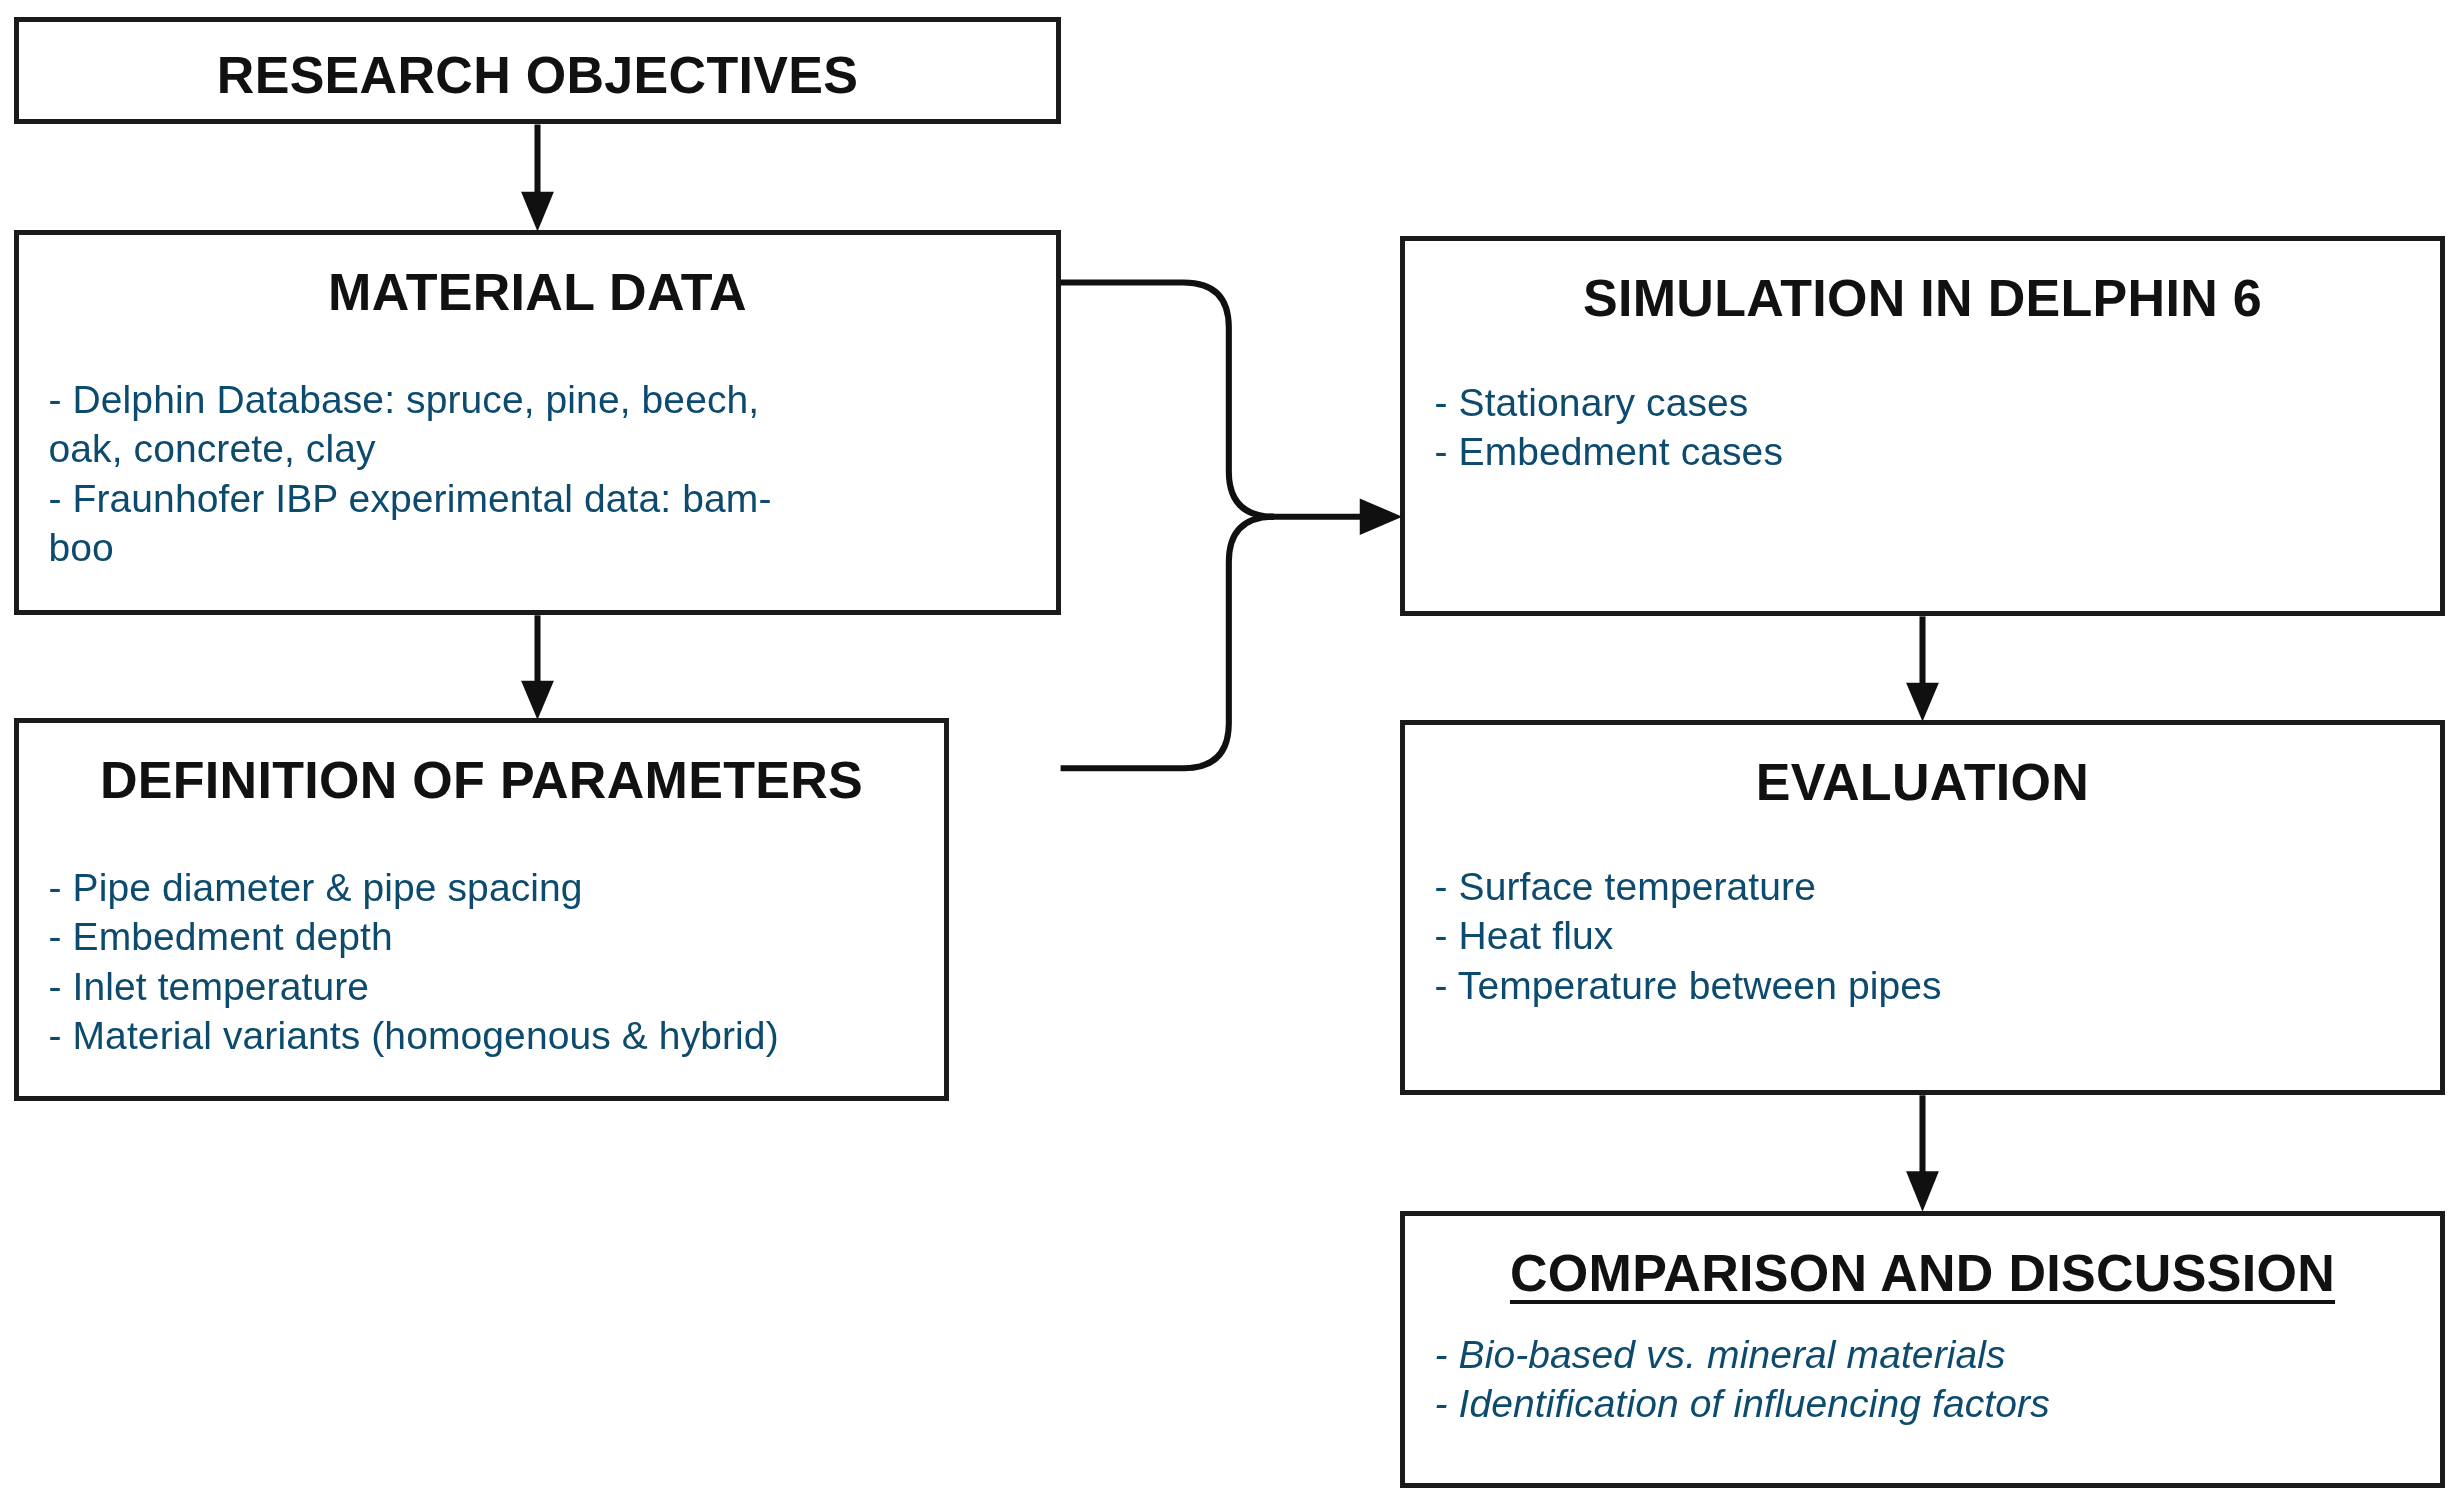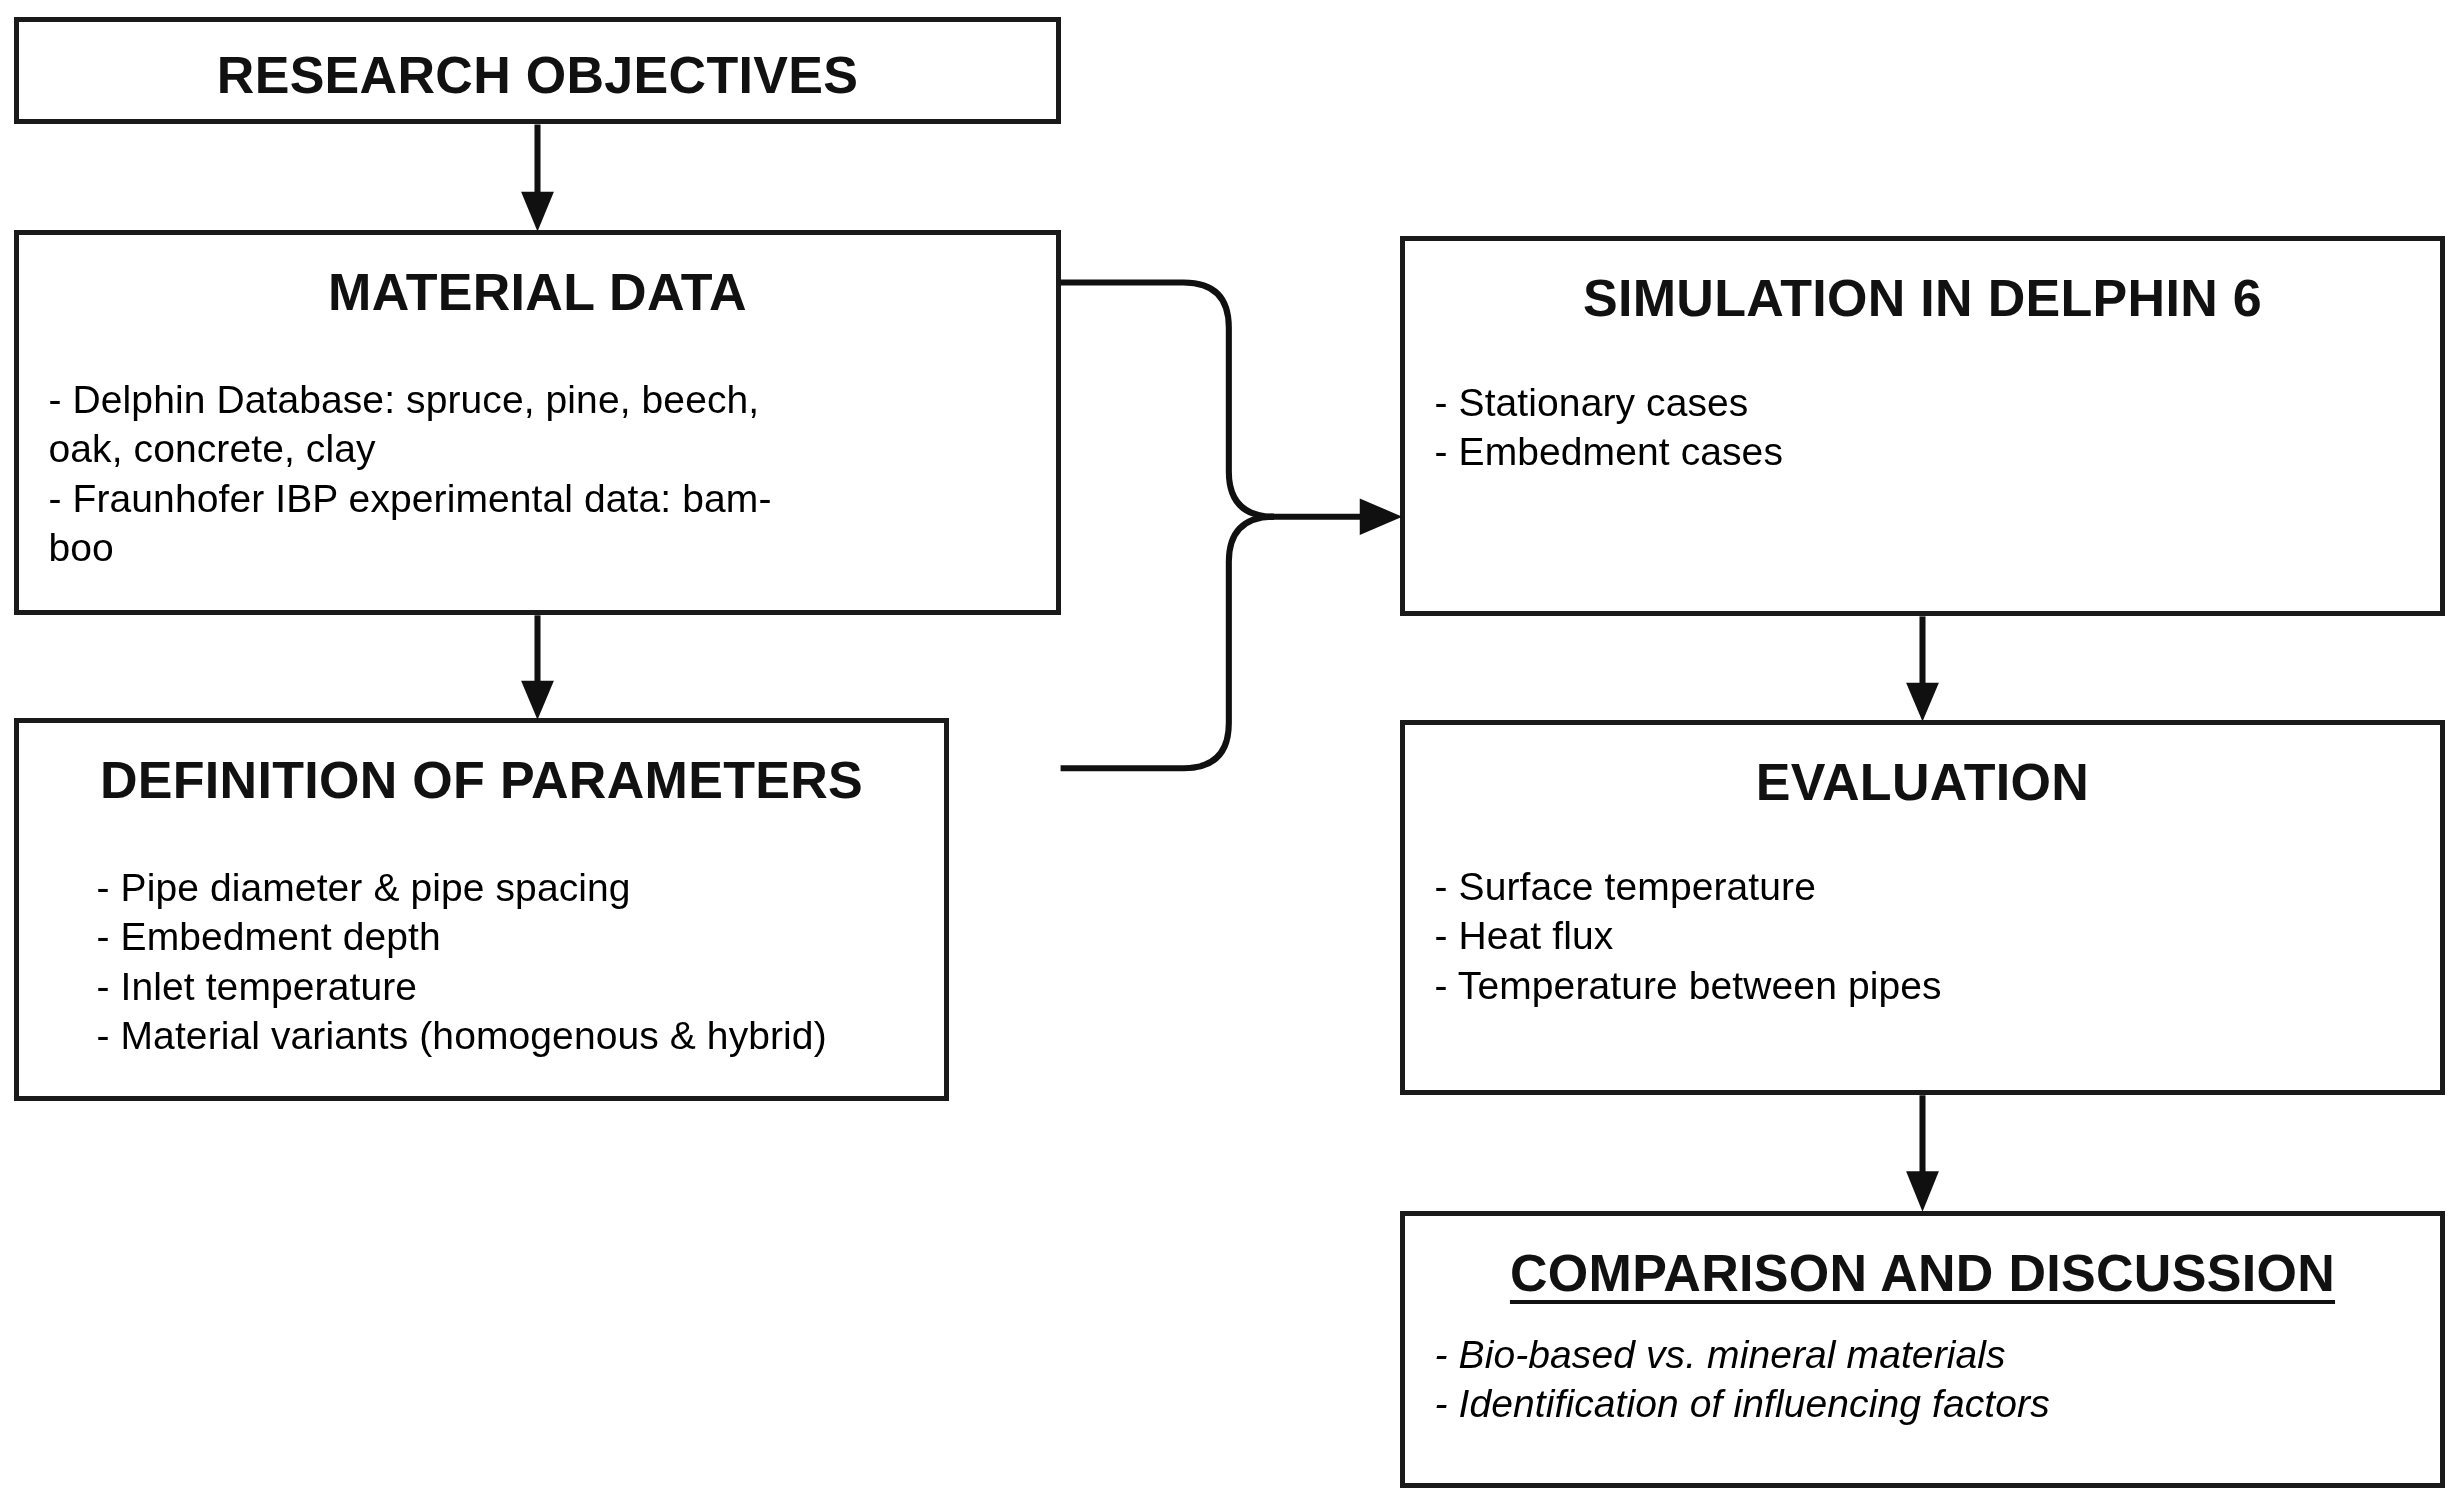--- a/index.html
+++ b/index.html
@@ -30,42 +30,42 @@
     letter-spacing: 0.3px;
     line-height: 1.15;
   }
   .node-title.underlined {
     text-decoration: underline;
     text-underline-offset: 8.7px;
     text-decoration-thickness: 4.3px;
   }
   .node-body {
     font-size: 39px;
-    color: #000000;
+    color: #0c4a6e;
     line-height: 1.27;
     letter-spacing: 0.1px;
   }
   .bullet-line {
     display: block;
     white-space: pre-wrap;
   }
 
   
   #node-research-objectives { left: 14px;   top: 17.4px;   width: 1047px; height: 107px; }
   #node-material-data       { left: 14px;   top: 230px;  width: 1047px; height: 385px; }
   #node-definition-params   { left: 14px;   top: 718px;  width: 935px; height: 383px; }
   #node-simulation          { left: 1400px; top: 236px;  width: 1045px; height: 380px; }
   #node-evaluation          { left: 1400px; top: 720px;  width: 1045px; height: 375px; }
   #node-comparison          { left: 1400px; top: 1211px; width: 1045px; height: 277px; }
 
   #node-research-objectives .node-title { margin-top: 24px; }
   #node-material-data .node-title       { margin-top: 28px; }
   #node-material-data .node-body        { margin-top: 52px; padding: 0 24px 0 29.5px; }
   #node-definition-params .node-title   { margin-top: 28px; }
-  #node-definition-params .node-body    { margin-top: 52px; padding: 0 24px 0 29.5px; margin-left: 48px; }
+  #node-definition-params .node-body    { margin-top: 52px; padding: 0 24px 0 29.5px; }
   #node-simulation .node-title          { margin-top: 28px; }
   #node-simulation .node-body           { margin-top: 49px; padding: 0 24px 0 29.5px; }
   #node-evaluation .node-title          { margin-top: 28px; }
   #node-evaluation .node-body           { margin-top: 49px; padding: 0 24px 0 29.5px; }
   #node-comparison .node-title          { margin-top: 28px; }
   #node-comparison .node-body           { margin-top: 26px; padding: 0 24px 0 29.5px; font-style: italic; }
 
   .connector {
     position: absolute;
     overflow: visible;

